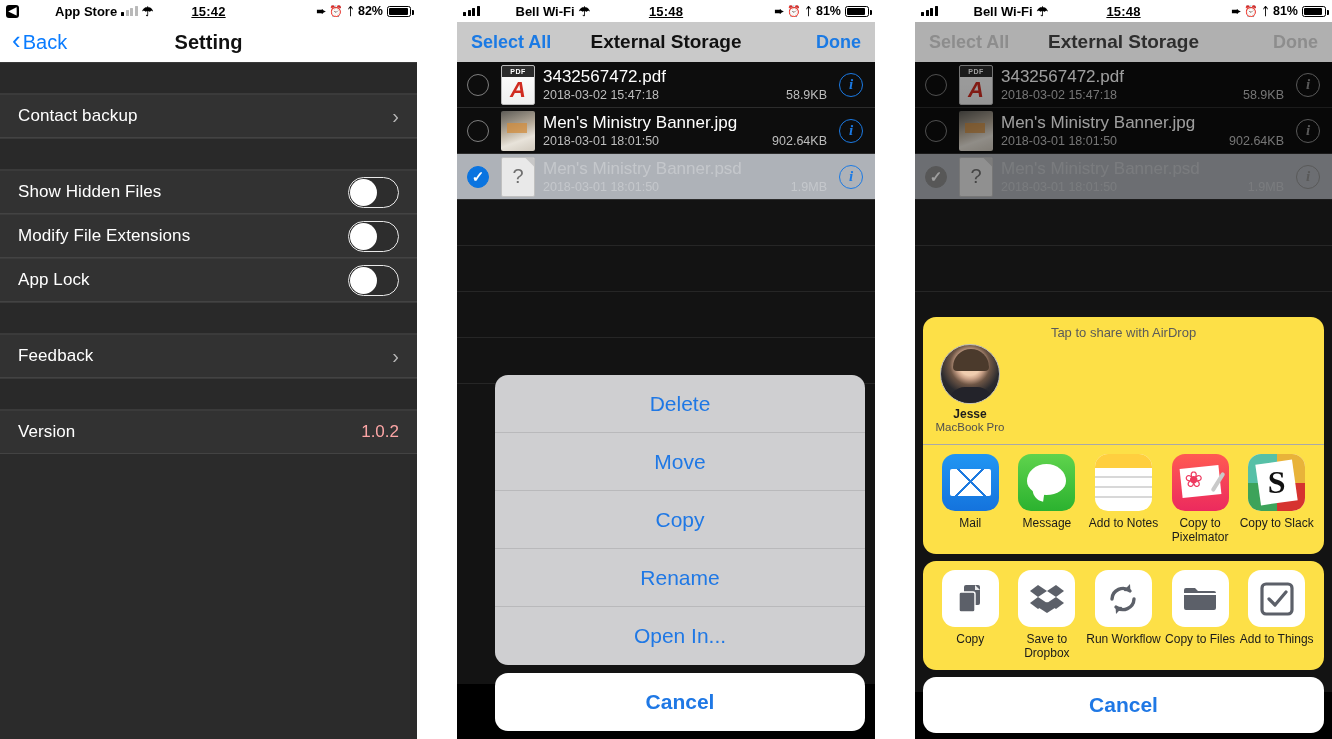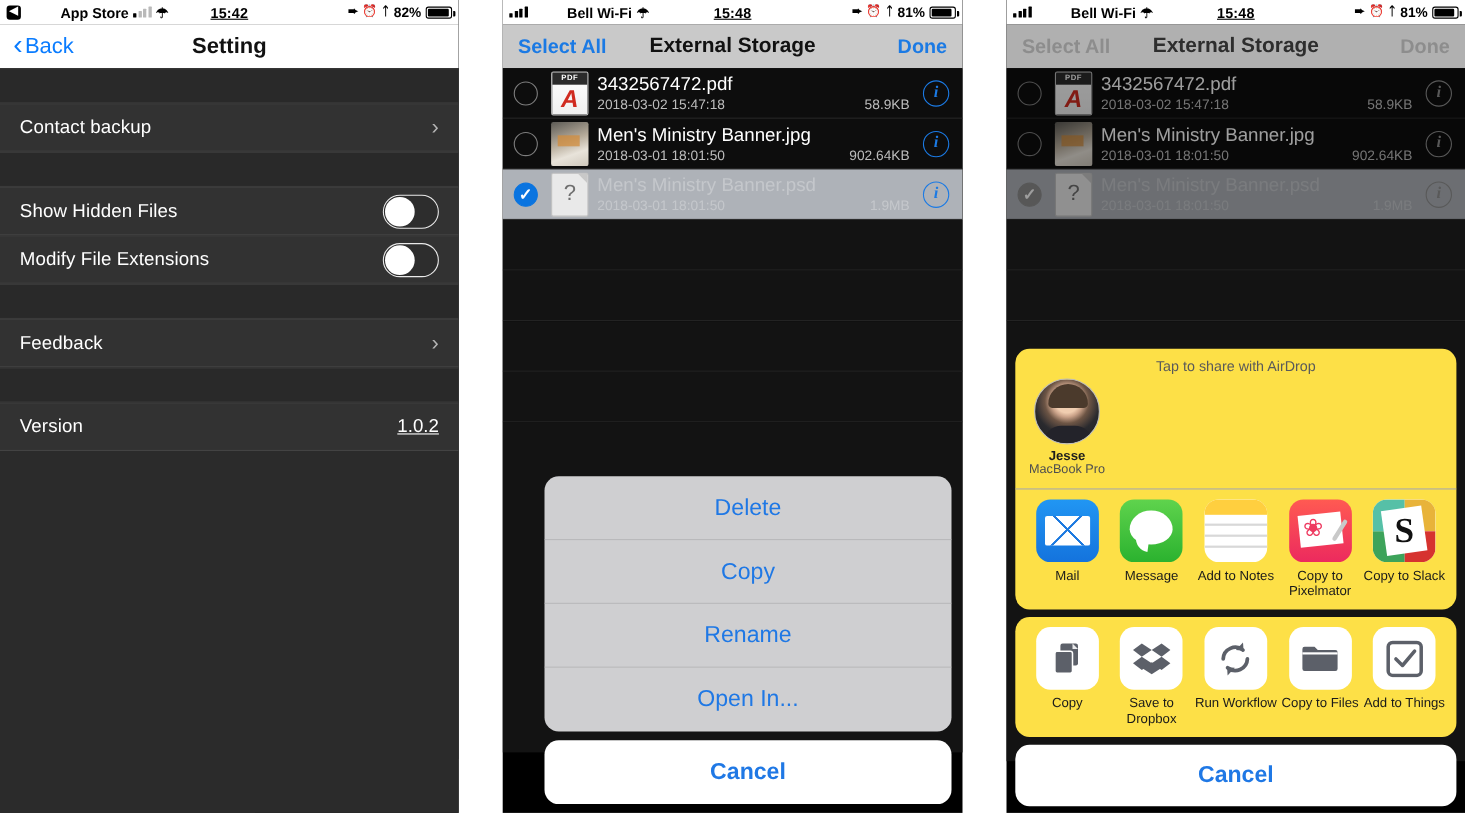--- a/index.html
+++ b/index.html
@@ -66,21 +66,21 @@
   
   .settings-body { background: #2b2b2b; height: 677px; position: relative; }
   .sgap { height: 32px; background: #292929; border-top:1px solid #3a3a3a; border-bottom:1px solid #3a3a3a;}
   .srow {
     height: 44px; background: #323232; display: flex; align-items: center;
     padding: 0 18px; color: #fff; font-size: 17px;
     border-bottom: 1px solid #434343; border-top:1px solid #3b3b3b;
   }
   .srow .lbl { flex: 1; letter-spacing: .1px; }
   .srow .chev { color: #b5b5b5; font-size: 20px; font-weight: 300; }
-  .srow .val { color: #ffffff; font-size: 17px; text-decoration: underline; }
+  .srow .val { color: #fca5a5; font-size: 17px; }
   .switch {
     width: 51px; height: 31px; border-radius: 16px; border: 1.6px solid #e9e9e9;
     background: #2d2d2d; position: relative; flex: none;
   }
   .switch .knob {
     position: absolute; left: 1px; top: 1px; width: 27px; height: 27px;
     border-radius: 50%; background: #fff;
   }
   .sfill { background: #2b2b2b; }
 
@@ -267,20 +267,26 @@
         <span class="switch">
             <span class="knob"></span>
           </span>
       </div>
       <div class="srow">
         <span class="lbl">Modify File Extensions</span>
         <span class="switch">
             <span class="knob"></span>
           </span>
       </div>
+      <div class="srow">
+        <span class="lbl">App Lock</span>
+        <span class="switch">
+            <span class="knob"></span>
+          </span>
+      </div>
 
       <div class="sgap"></div>
 
       <div class="srow">
         <span class="lbl">Feedback</span>
         <span class="chev">›</span>
       </div>
 
       <div class="sgap"></div>
 
@@ -373,20 +379,21 @@
       <div class="erow"></div>
       <div class="erow"></div>
       <div class="erow"></div>
       <div class="erow"></div>
       <div class="listfill" style="height:300px"></div>
     </div>
 
     <div class="sheet">
       <div class="sheet-group">
         <div class="sheet-item">Delete</div>
+        <div class="sheet-item">Move</div>
         <div class="sheet-item">Copy</div>
         <div class="sheet-item">Rename</div>
         <div class="sheet-item">Open In...</div>
       </div>
       <div class="sheet-cancel">Cancel</div>
     </div>
   </div>
 
   <div class="phone dimmed" id="panel-share">
 

